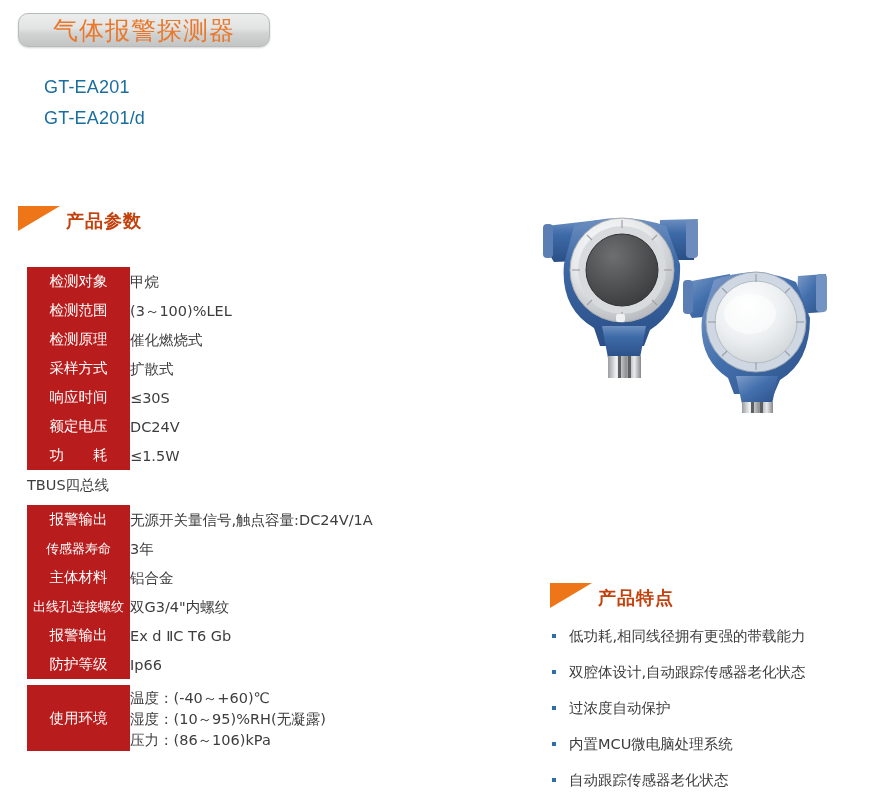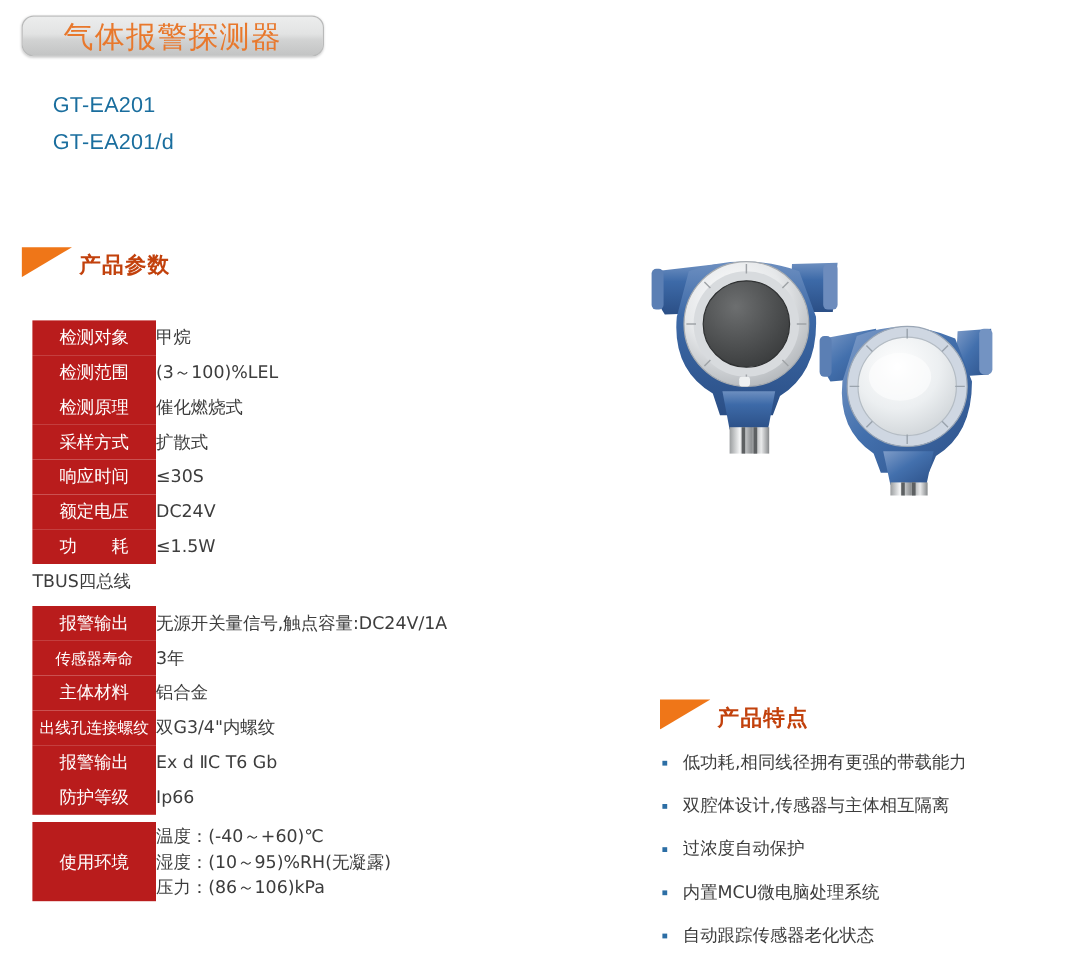--- a/index.html
+++ b/index.html
@@ -405,21 +405,21 @@
   <span class="heading-text">产品特点</span>
 </div>
 
 <div id="feature-list">
   <div class="feature-item">
     <span class="feature-bullet"></span>
     <span class="feature-text">低功耗,相同线径拥有更强的带载能力</span>
   </div>
   <div class="feature-item">
     <span class="feature-bullet"></span>
-    <span class="feature-text">双腔体设计,传感器与主体相互隔离</span>
+    <span class="feature-text">双腔体设计,自动跟踪传感器老化状态</span>
   </div>
   <div class="feature-item">
     <span class="feature-bullet"></span>
     <span class="feature-text">过浓度自动保护</span>
   </div>
   <div class="feature-item">
     <span class="feature-bullet"></span>
     <span class="feature-text">内置MCU微电脑处理系统</span>
   </div>
   <div class="feature-item">

